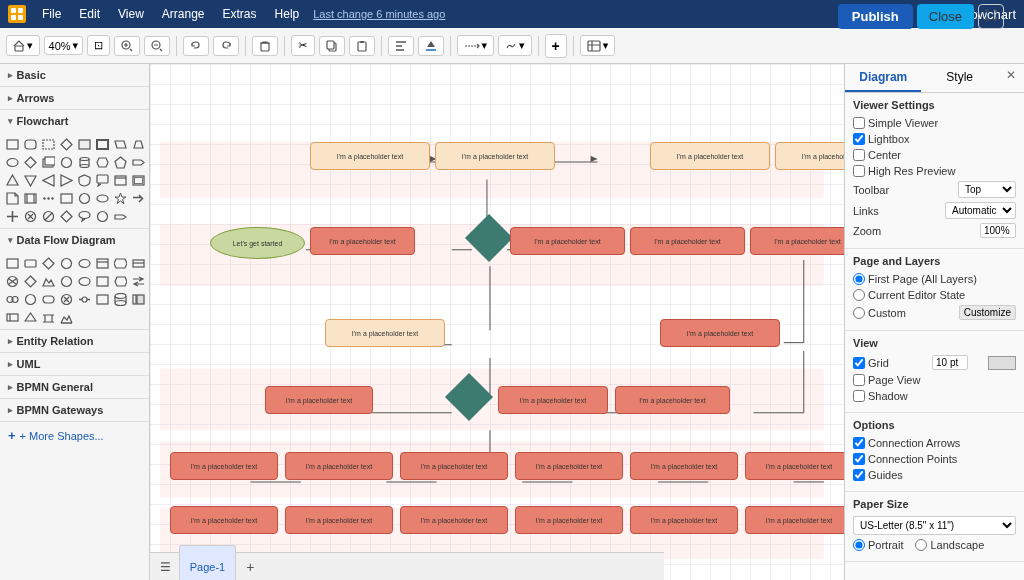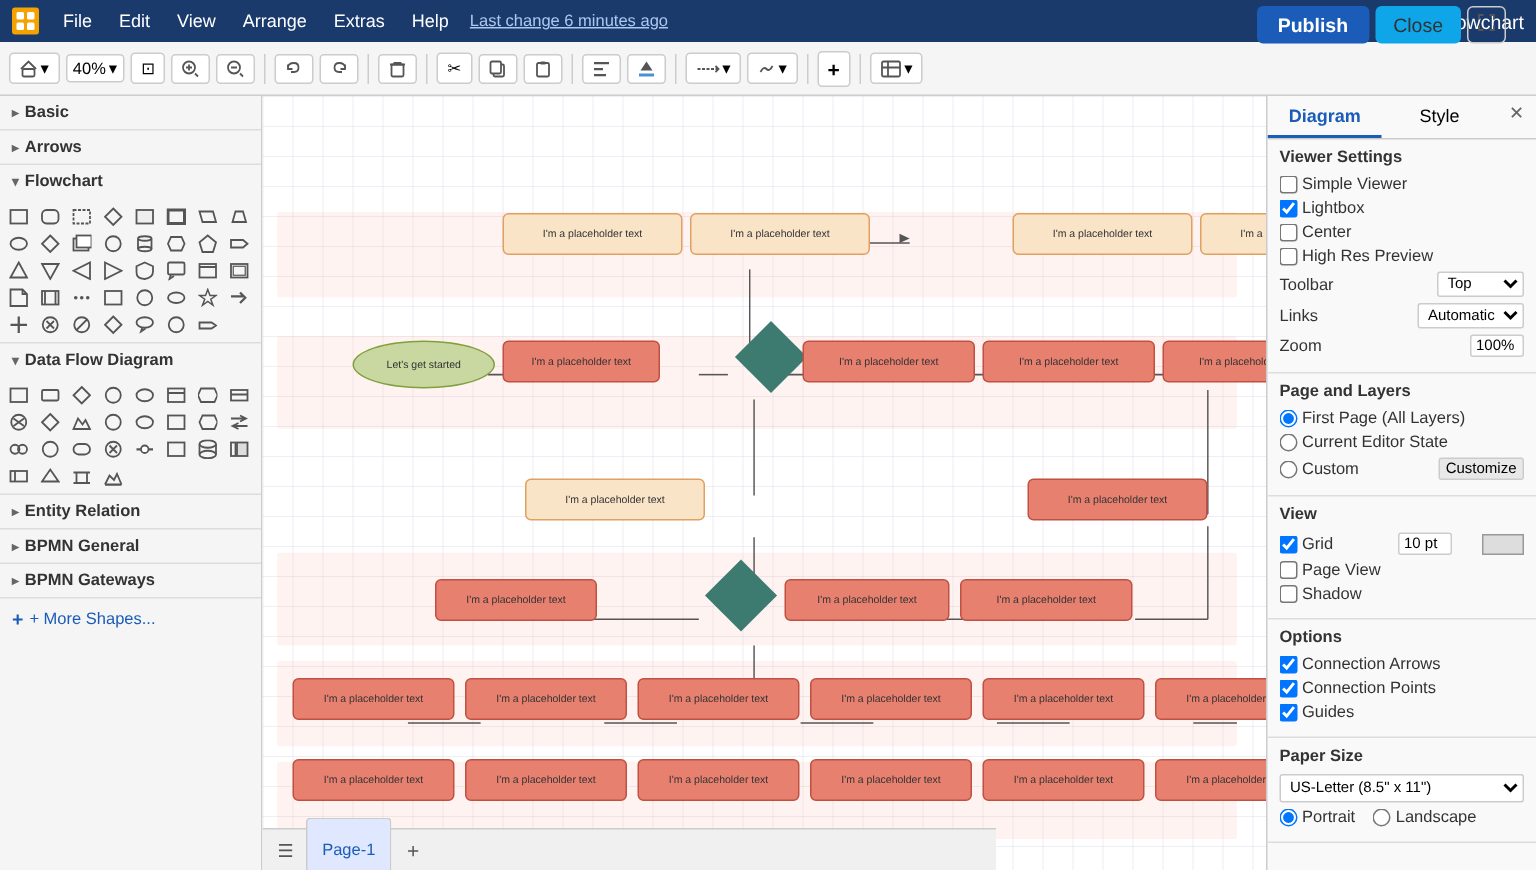--- a/index.html
+++ b/index.html
@@ -108,21 +108,21 @@
     }
 
     
     #main {
       display: flex;
       height: calc(580px - 64px);
     }
 
     
     #sidebar {
-      width: 175px;
+      width: 150px;
       background: #f5f5f5;
       border-right: 1px solid #ccc;
       overflow-y: auto;
       flex-shrink: 0;
     }
     .sidebar-section {
       border-bottom: 1px solid #ddd;
     }
     .sidebar-section-header {
       padding: 5px 8px;
@@ -891,20 +891,25 @@
           </div>
       </div>
     </div>
 
     <div class="sidebar-section">
       <div class="sidebar-section-header">
         <span>Entity Relation</span>
       </div>
     </div>
 
+    <div class="sidebar-section">
+      <div class="sidebar-section-header">
+        <span>UML</span>
+      </div>
+    </div>
 
     <div class="sidebar-section">
       <div class="sidebar-section-header">
         <span>BPMN General</span>
       </div>
     </div>
 
     <div class="sidebar-section">
       <div class="sidebar-section-header">
         <span>BPMN Gateways</span>

